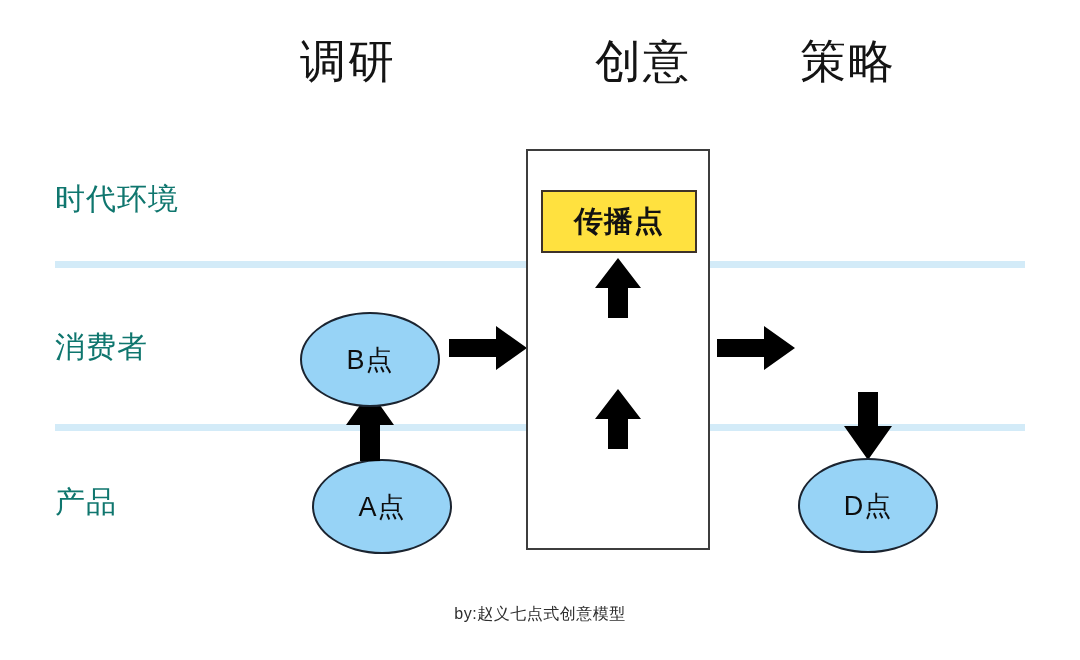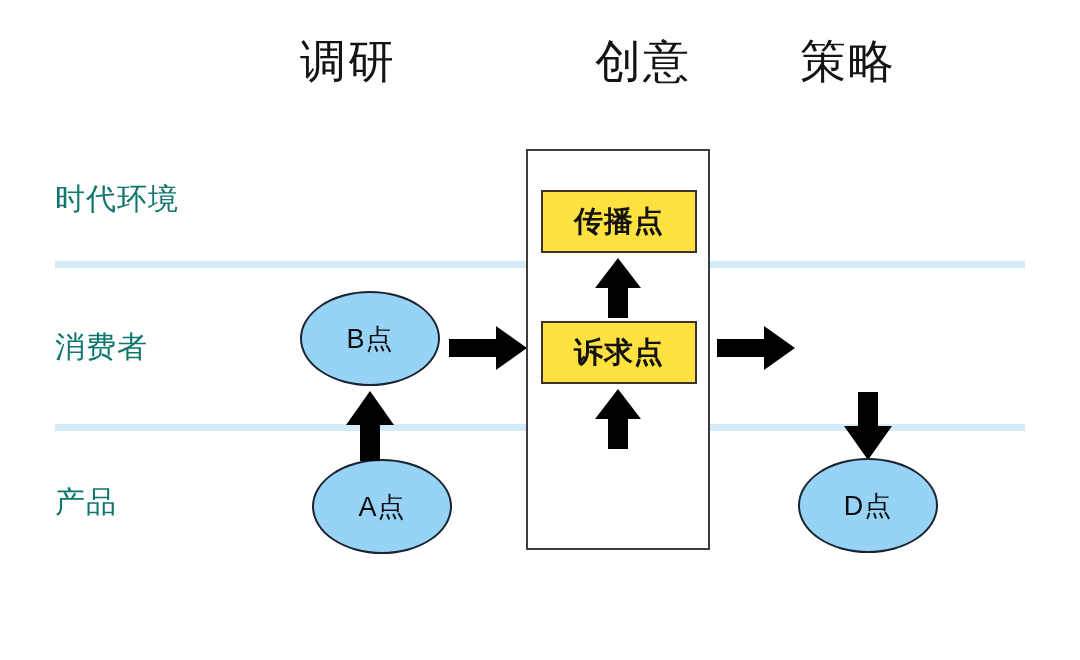--- a/index.html
+++ b/index.html
@@ -133,39 +133,38 @@
   <div class="divider" style="top:424px;"></div>
 
   <div class="ellipse" style="left:312px; top:459px;">A点</div>
 
   <div class="arrow" style="left:344px; top:391px;">
     <svg width="52" height="70" viewBox="0 0 52 70">
       <polygon points="26,0 50,34 36,34 36,70 16,70 16,34 2,34" fill="#000000"></polygon>
     </svg>
   </div>
 
-  <div class="ellipse" style="left:300px; top:291px;">B点</div>
+  <div class="ellipse" style="left:300px; top:312px;">B点</div>
 
   <div class="arrow" style="left:449px; top:326px;">
     <svg width="78" height="44" viewBox="0 0 78 44">
       <polygon points="0,13 47,13 47,0 78,22 47,44 47,31 0,31" fill="#000000"></polygon>
     </svg>
   </div>
 
   <div class="center-box"></div>
 
   <div class="ybox" style="left:541px; top:190px;">传播点</div>
 
   <div class="arrow" style="left:593px; top:258px;">
     <svg width="50" height="60" viewBox="0 0 50 60">
       <polygon points="25,0 48,30 35,30 35,60 15,60 15,30 2,30" fill="#000000"></polygon>
     </svg>
   </div>
 
-  <div class="ybox" style="left:541px; top:321px;">诉求点</div>
 
   <div class="arrow" style="left:593px; top:389px;">
     <svg width="50" height="60" viewBox="0 0 50 60">
       <polygon points="25,0 48,30 35,30 35,60 15,60 15,30 2,30" fill="#000000"></polygon>
     </svg>
   </div>
 
 
   <div class="arrow" style="left:717px; top:326px;">
     <svg width="78" height="44" viewBox="0 0 78 44">
@@ -175,14 +174,15 @@
 
 
   <div class="arrow" style="left:842px; top:392px;">
     <svg width="52" height="68" viewBox="0 0 52 68">
       <polygon points="16,0 36,0 36,34 50,34 26,68 2,34 16,34" fill="#000000"></polygon>
     </svg>
   </div>
 
   <div class="ellipse" style="left:798px; top:458px;text-align:center;">D点</div>
 
+  <div class="caption">by:赵义七点式创意模型</div>
 
 </div>
 
 </body></html>

